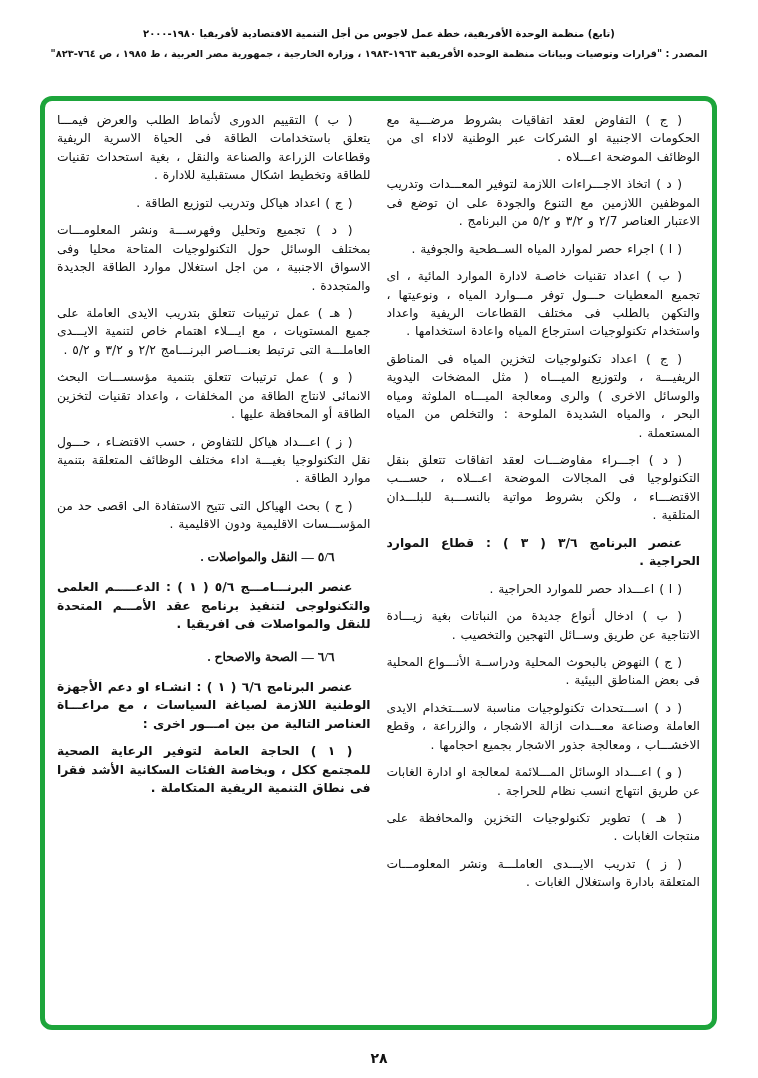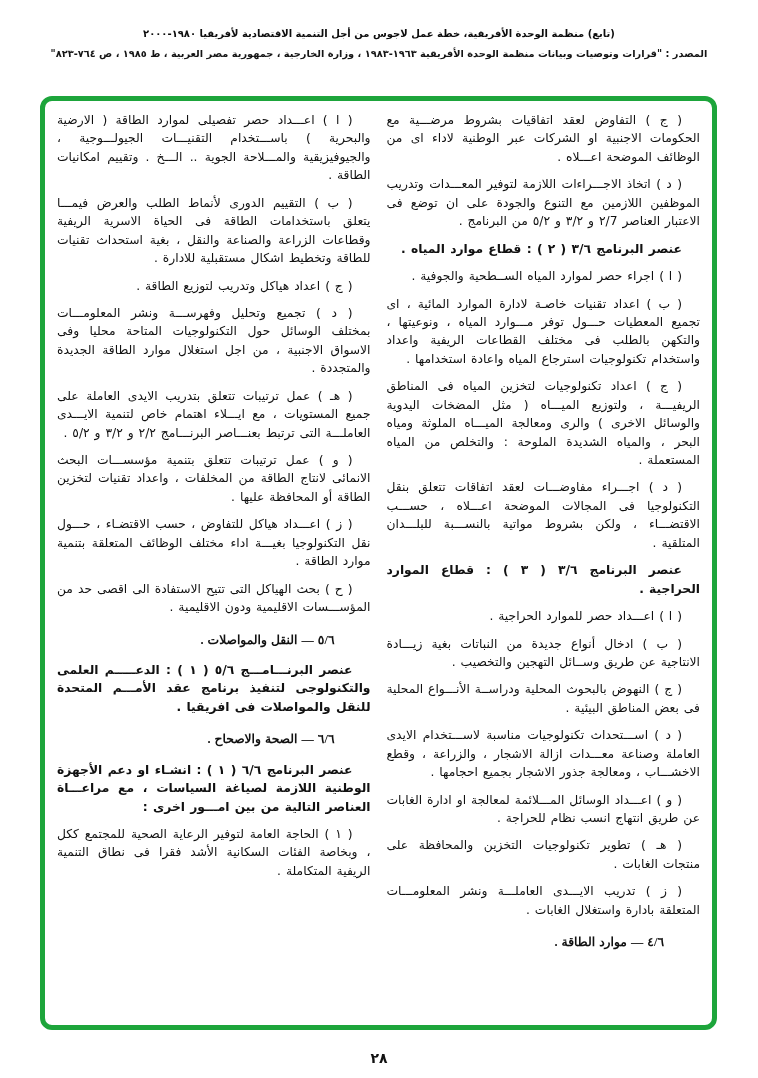--- a/index.html
+++ b/index.html
@@ -53,21 +53,21 @@
   }
   .element-heading{ font-weight:bold; }
   .section-heading{
     font-weight:bold;
     text-align:right !important;
     text-indent:36px !important;
     margin-top:14px !important;
     margin-bottom:12px !important;
     font-family:Liberation Serif, serif;
   }
-  .bold{ font-weight:normal; }
+  .bold{ font-weight:bold; }
   .page-number{
     position:absolute;
     bottom:12px; left:0; right:0;
     text-align:center;
     font-weight:bold;
     font-size:14px;
   }
 </style>
 </head>
 <body>
@@ -75,37 +75,34 @@
 <div class="header">
   <div class="header-title">(تابع) منظمة الوحدة الأفريقية، خطة عمل لاجوس من أجل التنمية الاقتصادية لأفريقيا ١٩٨٠-٢٠٠٠</div>
   <div class="header-source">المصدر : "قرارات وتوصيات وبيانات منظمة الوحدة الأفريقية ١٩٦٣-١٩٨٣ ، وزارة الخارجية ، جمهورية مصر العربية ، ط ١٩٨٥ ، ص ٧٦٤-٨٢٣"</div>
 </div>
 
 <div class="frame">
   <div class="cols">
     <div class="col">
         <p class="para">( ج ) التفاوض لعقد اتفاقيات بشروط مرضـــية مع الحكومات الاجنبية او الشركات عبر الوطنية لاداء اى من الوظائف الموضحة اعـــلاه .</p>
         <p class="para">( د ) اتخاذ الاجـــراءات اللازمة لتوفير المعـــدات وتدريب الموظفين اللازمين مع التنوع والجودة على ان توضع فى الاعتبار العناصر ٢/7 و ٣/٢ و ٥/٢ من البرنامج .</p>
-        <p class="element-heading">عنصر البرنامج ٣/٦ ( ٢ ) : قطاع موارد المياه .</p>
         <p class="para">( ا ) اجراء حصر لموارد المياه الســطحية والجوفية .</p>
         <p class="para">( ب ) اعداد تقنيات خاصـة لادارة الموارد المائية ، اى تجميع المعطيات حـــول توفر مـــوارد المياه ، ونوعيتها ، والتكهن بالطلب فى مختلف القطاعات الريفية واعداد واستخدام تكنولوجيات استرجاع المياه واعادة استخدامها .</p>
         <p class="para">( ج ) اعداد تكنولوجيات لتخزين المياه فى المناطق الريفيـــة ، ولتوزيع الميـــاه ( مثل المضخات اليدوية والوسائل الاخرى ) والرى ومعالجة الميـــاه الملوثة ومياه البحر ، والمياه الشديدة الملوحة : والتخلص من المياه المستعملة .</p>
         <p class="para">( د ) اجـــراء مفاوضـــات لعقد اتفاقات تتعلق بنقل التكنولوجيا فى المجالات الموضحة اعـــلاه ، حســـب الاقتضـــاء ، ولكن بشروط مواتية بالنســـبة للبلـــدان المتلقية .</p>
         <p class="element-heading">عنصر البرنامج ٣/٦ ( ٣ ) : قطاع الموارد الحراجية .</p>
         <p class="para">( ا ) اعـــداد حصر للموارد الحراجية .</p>
         <p class="para">( ب ) ادخال أنواع جديدة من النباتات بغية زيـــادة الانتاجية عن طريق وســائل التهجين والتخصيب .</p>
         <p class="para">( ج ) النهوض بالبحوث المحلية ودراســة الأنـــواع المحلية فى بعض المناطق البيئية .</p>
         <p class="para">( د ) اســـتحداث تكنولوجيات مناسبة لاســـتخدام الايدى العاملة وصناعة معـــدات ازالة الاشجار ، والزراعة ، وقطع الاخشـــاب ، ومعالجة جذور الاشجار بجميع احجامها .</p>
         <p class="para">( و ) اعـــداد الوسائل المـــلائمة لمعالجة او ادارة الغابات عن طريق انتهاج انسب نظام للحراجة .</p>
         <p class="para">( هـ ) تطوير تكنولوجيات التخزين والمحافظة على منتجات الغابات .</p>
         <p class="para">( ز ) تدريب الايـــدى العاملـــة ونشر المعلومـــات المتعلقة بادارة واستغلال الغابات .</p>
-        <p class="section-heading">٤/٦ — موارد الطاقة .</p>
       </div>
     <div class="col">
-        <p class="para">( ا ) اعـــداد حصر تفصيلى لموارد الطاقة ( الارضية والبحرية ) باســـتخدام التقنيـــات الجيولـــوجية ، والجيوفيزيقية والمـــلاحة الجوية .. الـــخ . وتقييم امكانيات الطاقة .</p>
         <p class="para">( ب ) التقييم الدورى لأنماط الطلب والعرض فيمـــا يتعلق باستخدامات الطاقة فى الحياة الاسرية الريفية وقطاعات الزراعة والصناعة والنقل ، بغية استحداث تقنيات للطاقة وتخطيط اشكال مستقبلية للادارة .</p>
         <p class="para">( ج ) اعداد هياكل وتدريب لتوزيع الطاقة .</p>
         <p class="para">( د ) تجميع وتحليل وفهرســـة ونشر المعلومـــات بمختلف الوسائل حول التكنولوجيات المتاحة محليا وفى الاسواق الاجنبية ، من اجل استغلال موارد الطاقة الجديدة والمتجددة .</p>
         <p class="para">( هـ ) عمل ترتيبات تتعلق بتدريب الايدى العاملة على جميع المستويات ، مع ايـــلاء اهتمام خاص لتنمية الايـــدى العاملـــة التى ترتبط بعنـــاصر البرنـــامج ٢/٢ و ٣/٢ و ٥/٢ .</p>
         <p class="para">( و ) عمل ترتيبات تتعلق بتنمية مؤسســـات البحث الانمائى لانتاج الطاقة من المخلفات ، واعداد تقنيات لتخزين الطاقة أو المحافظة عليها .</p>
         <p class="para">( ز ) اعـــداد هياكل للتفاوض ، حسب الاقتضـاء ، حـــول نقل التكنولوجيا بغيـــة اداء مختلف الوظائف المتعلقة بتنمية موارد الطاقة .</p>
         <p class="para">( ح ) بحث الهياكل التى تتيح الاستفادة الى اقصى حد من المؤســـسات الاقليمية ودون الاقليمية .</p>
         <p class="section-heading">٥/٦ — النقل والمواصلات .</p>
         <p class="element-heading">عنصر البرنـــامـــج ٥/٦ ( ١ ) : الدعـــــم العلمى والتكنولوجى لتنفيذ برنامج عقد الأمـــم المتحدة للنقل والمواصلات فى افريقيا .</p>
         <p class="section-heading">٦/٦ — الصحة والاصحاح .</p>

